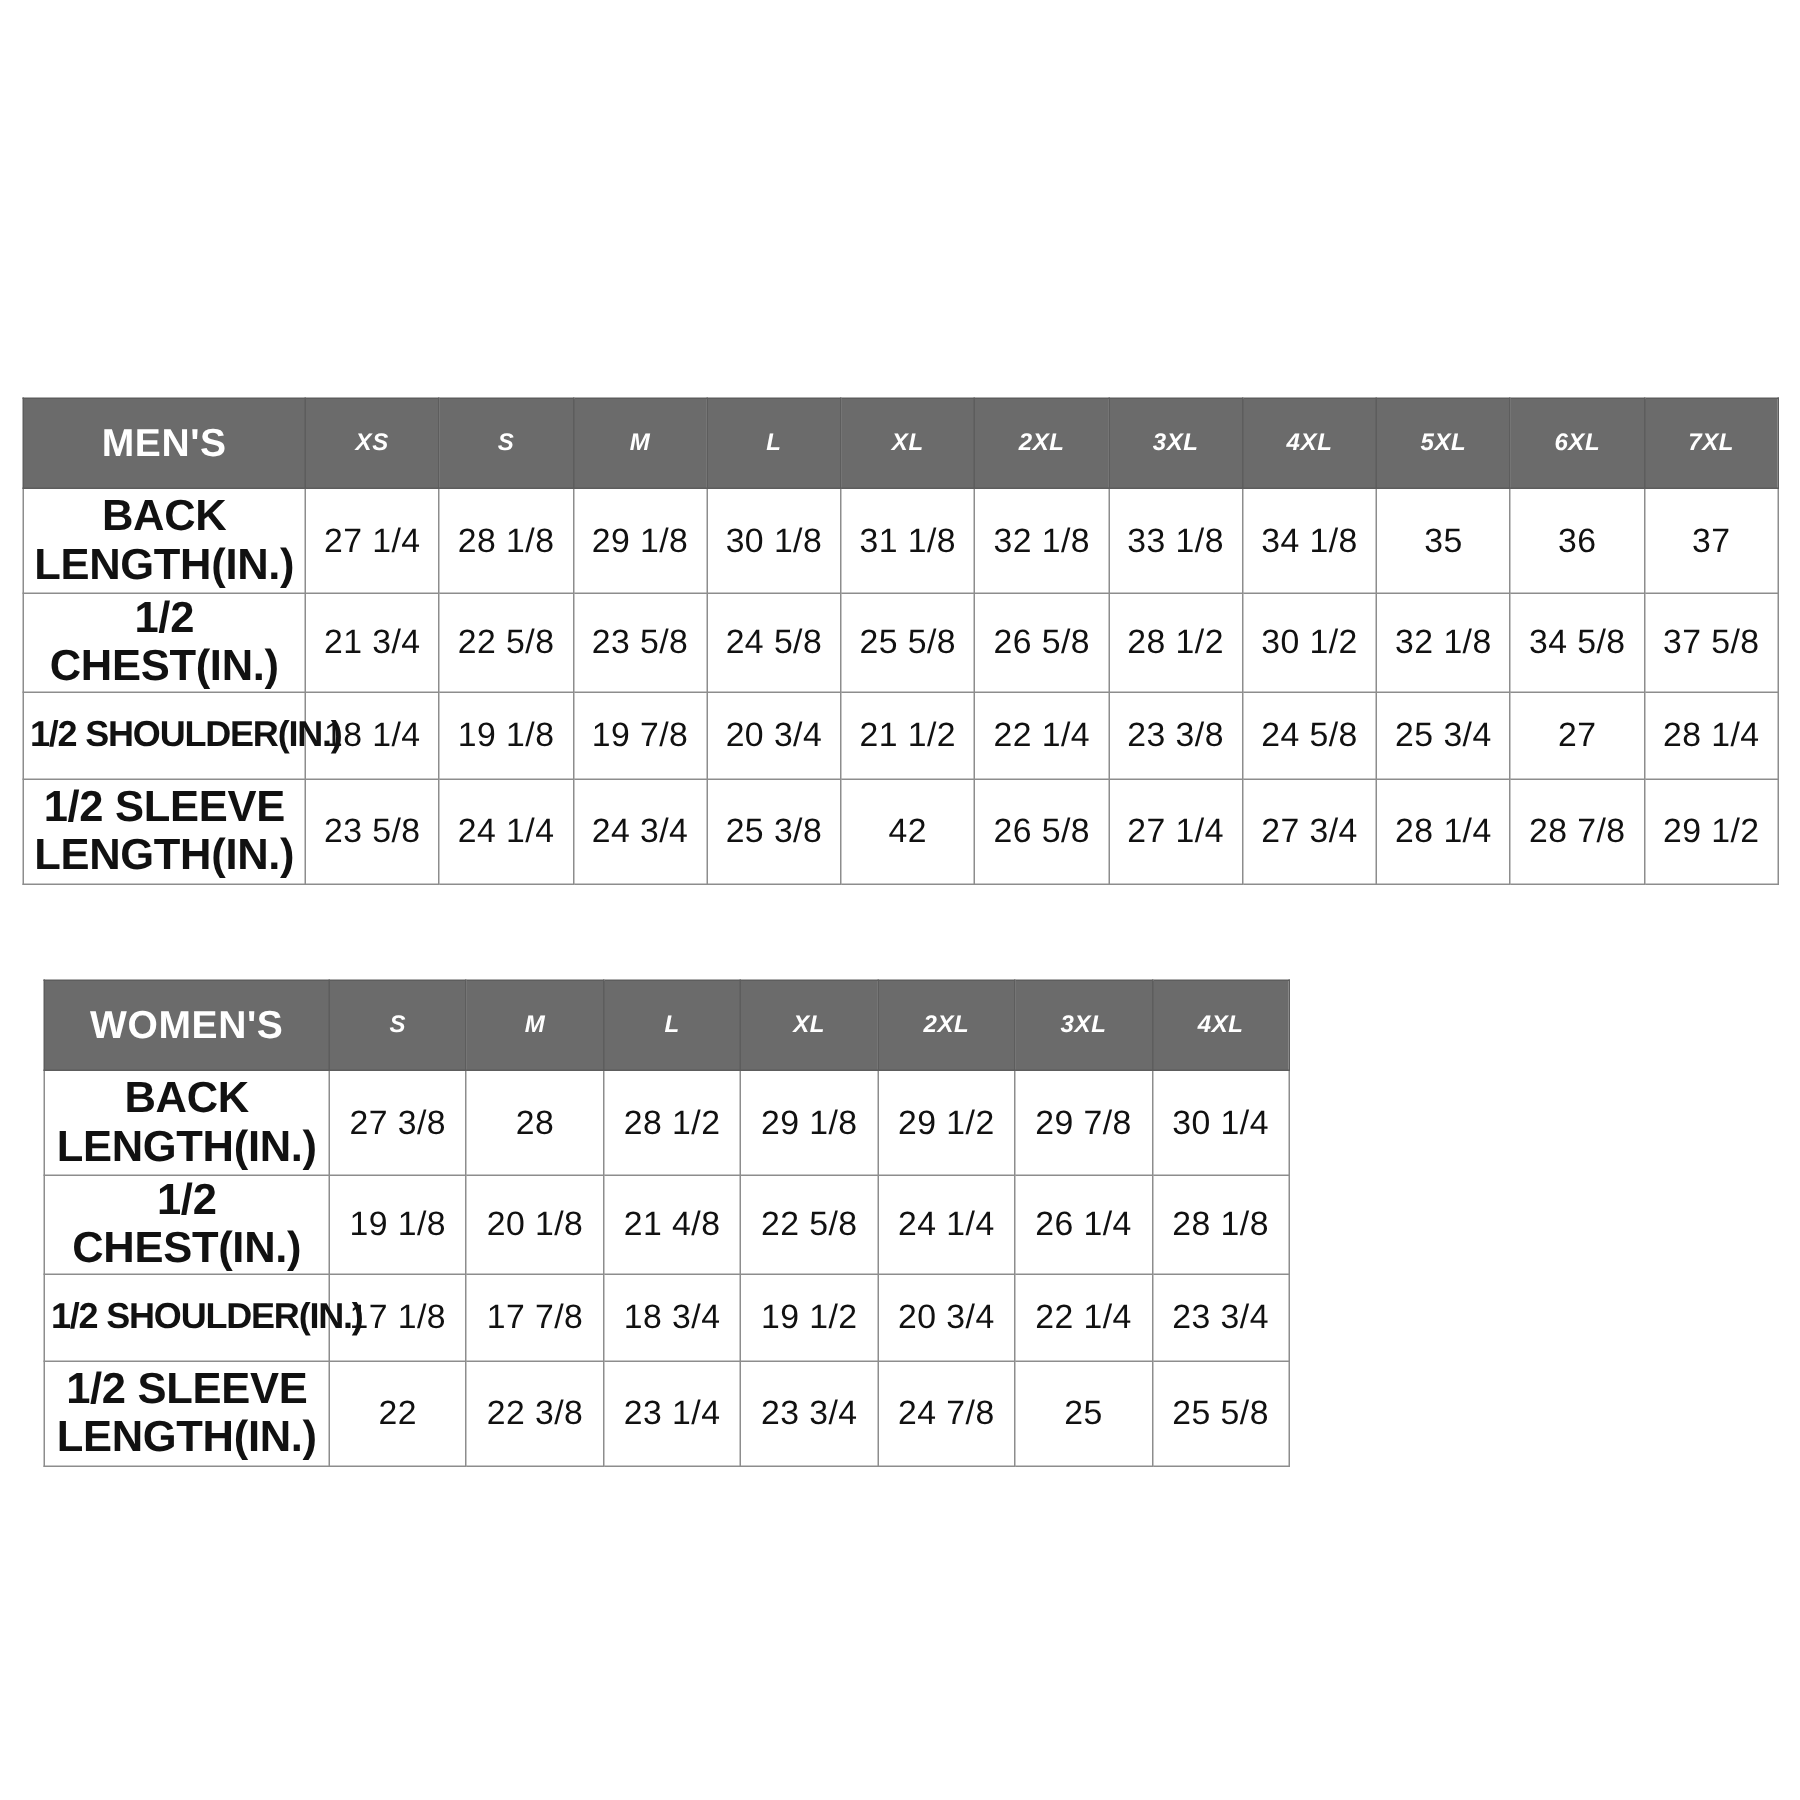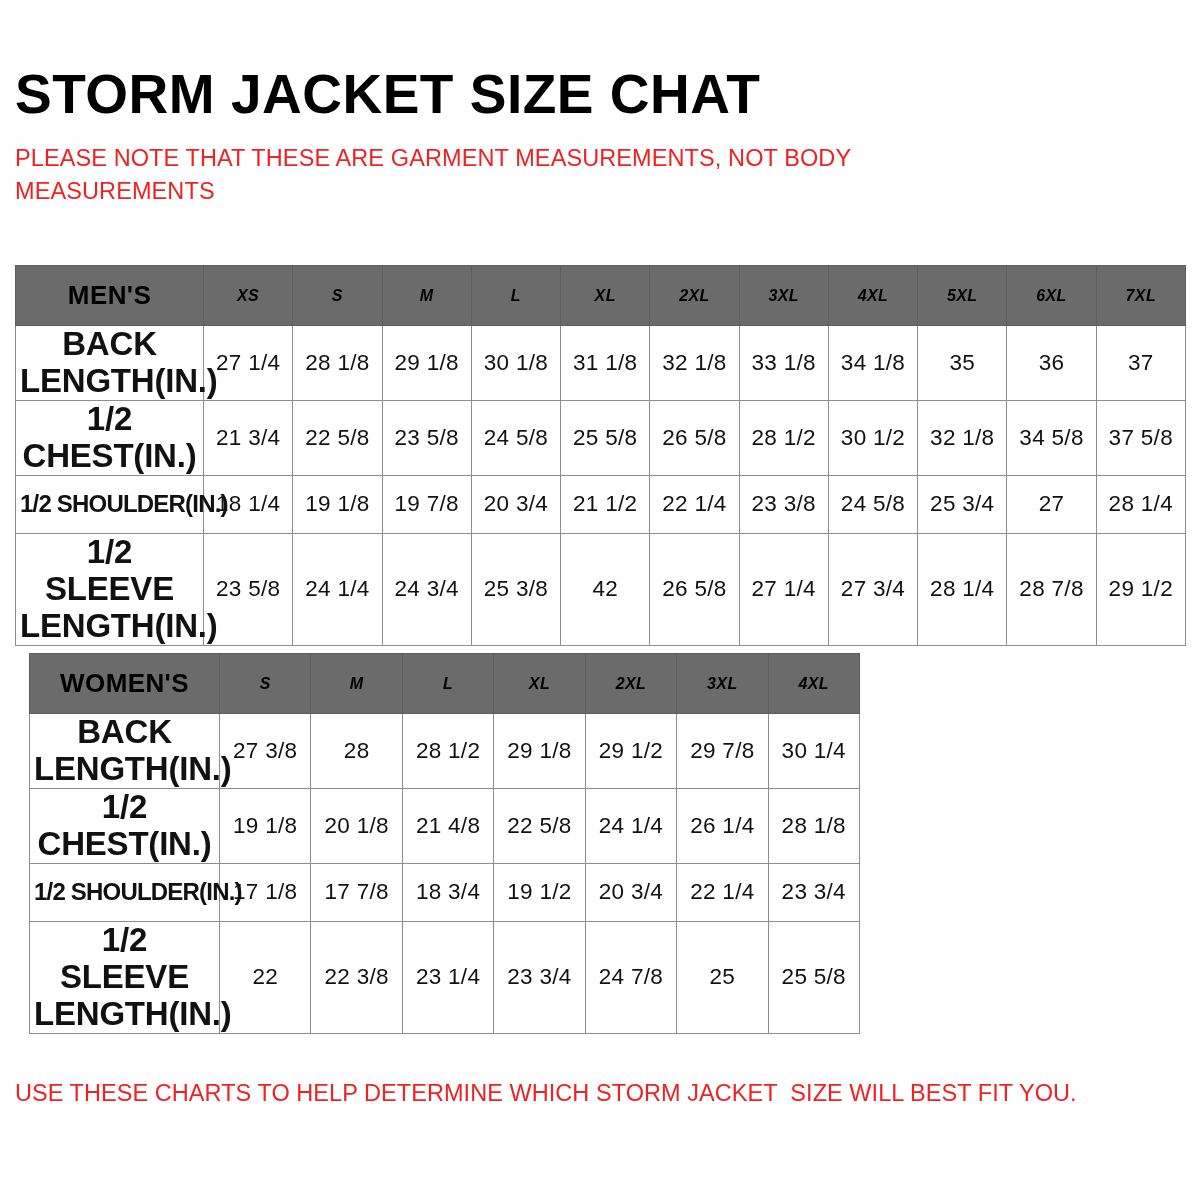--- a/index.html
+++ b/index.html
@@ -60,42 +60,42 @@
   .chart-table td {
     border: 1px solid #8d8d8d;
     text-align: center;
     vertical-align: middle;
     padding: 0 2px;
     color: #111111;
   }
 
   .chart-table thead th {
     background: #6b6b6b;
-    color: #000000;
+    color: #ffffff;
     border: 1px solid #5d5d5d;
     height: 60px;
     font-size: 26px;
     font-weight: 700;
     letter-spacing: 0.4px;
   }
 
   .chart-table thead th.size-head {
     font-size: 16px;
     font-style: italic;
   }
 
   .chart-table tbody td {
     height: 58px;
     font-size: 22px;
     font-weight: 400;
   }
 
   
   .chart-table tbody td.row-label {
-    font-size: 33px;
+    font-size: 29px;
     font-weight: 700;
     line-height: 1.12;
     letter-spacing: -0.2px;
     padding: 0 4px;
   }
   .chart-table tbody td.row-label.tight {
     font-size: 24px;
     letter-spacing: -0.8px;
     white-space: nowrap;
   }
@@ -119,23 +119,21 @@
     color: #ee2222;
     letter-spacing: 0.05px;
     white-space: pre;
   }
 </style>
 </head>
 <body>
 
 <div class="page">
 
-  <h1 class="title">STORM JACKET SIZE CHAT</h1>
-
-  <p class="subtitle">PLEASE NOTE THAT THESE ARE GARMENT MEASUREMENTS, NOT BODY MEASUREMENTS</p>
+
 
   <table class="chart-table" id="mens-table">
     <colgroup>
       <col style="width:188px">
       <col span="11" style="width:89.27px">
     </colgroup>
     <thead>
       <tr>
         <th class="corner-head">MEN'S</th>
         <th class="size-head">XS</th>
@@ -277,15 +275,14 @@
         <td class="value">22 3/8</td>
         <td class="value">23 1/4</td>
         <td class="value">23 3/4</td>
         <td class="value">24 7/8</td>
         <td class="value">25</td>
         <td class="value">25 5/8</td>
       </tr>
     </tbody>
   </table>
 
-  <p class="footer-note">USE THESE CHARTS TO HELP DETERMINE WHICH STORM JACKET  SIZE WILL BEST FIT YOU.</p>
 
 </div>
 
 </body></html>

